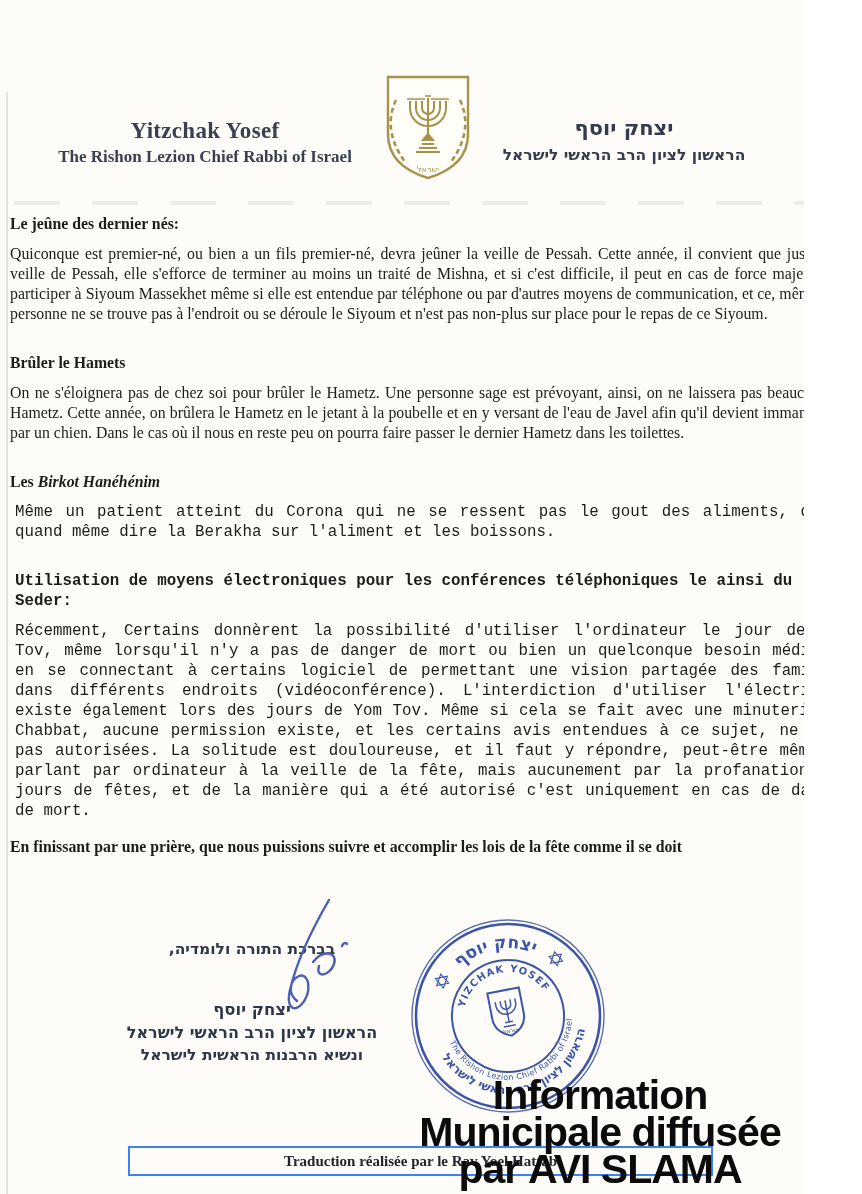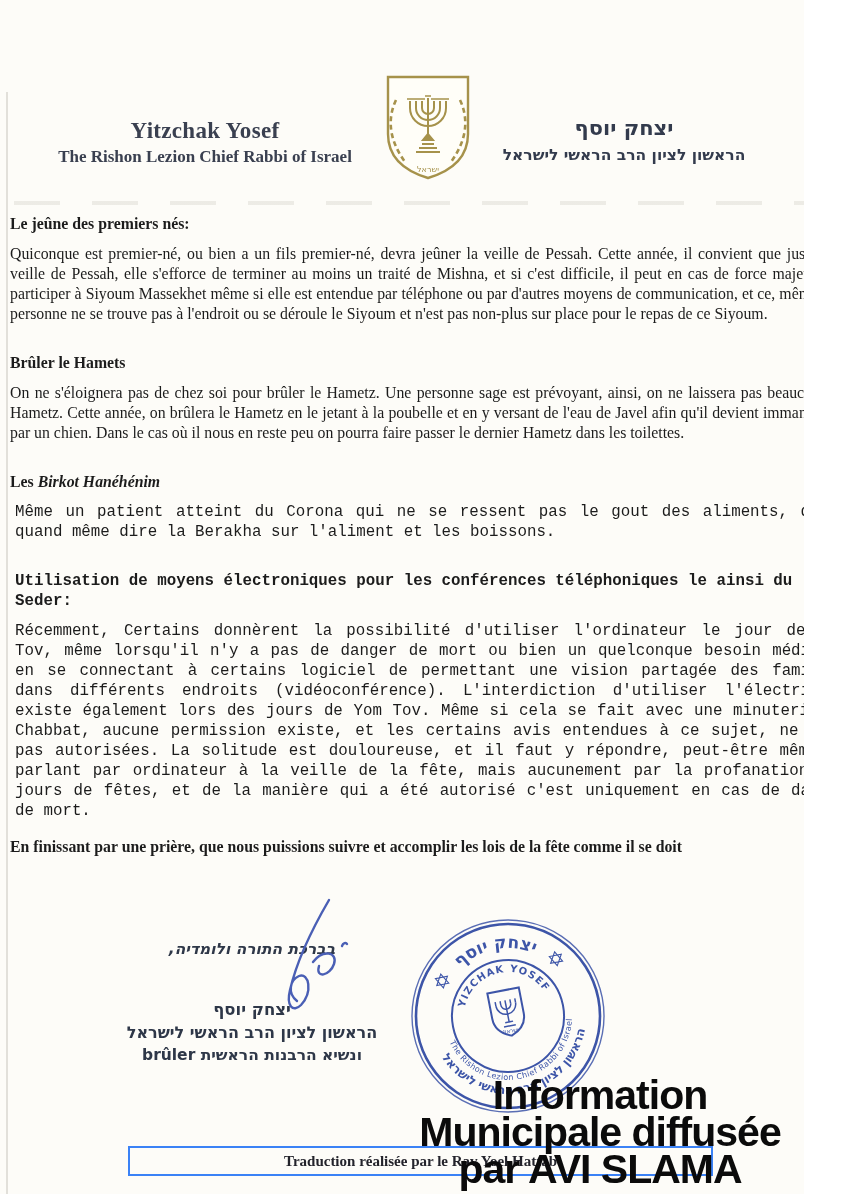--- a/index.html
+++ b/index.html
@@ -26,21 +26,21 @@
   
   .body-text { position:absolute; left:10px; top:214px; width:838px; font-size:15.8px; line-height:20px; }
   .body-text h3 { font-size:15.8px; font-weight:bold; margin:0 0 10px 0; }
   .body-text h3.gap { margin-top:29px; }
   .body-text p { text-align:justify; margin:0 0 15px 0; }
   .body-text .ind { padding-left:5px;font-family:Liberation Mono, monospace; }
   .closing { text-align:center; font-weight:bold; margin-top:16px !important; }
   
   .sig-block { position:absolute; left:102px; top:922px; width:300px; text-align:center;
                font-family:"DejaVu Sans", sans-serif; color:#2e3748; }
-  .sig-blessing { font-size:15.5px; font-weight:bold; margin-top:18px; position:relative; z-index:1;font-style:italic; }
+  .sig-blessing { font-size:15.5px; font-weight:bold; margin-top:18px; position:relative; z-index:1; }
   .sig-name { font-size:16.5px; font-weight:bold; margin-top:42px; }
   .sig-t1 { font-size:16px; font-weight:bold; margin-top:4px; }
   .sig-t2 { font-size:15.5px; font-weight:bold; margin-top:4px; }
   .scribble { position:absolute; left:150px; top:-26px; width:120px; height:122px; z-index:2; pointer-events:none; }
   
   .stamp { position:absolute; left:408px; top:916px; width:200px; height:200px; transform:rotate(-11deg); z-index:1; }
   
   .footer-box {
     position:absolute; left:128px; top:1146px; width:585px; height:30px; z-index:2;
     border:2px solid #3b82f6; text-align:center; line-height:26px;
@@ -85,21 +85,21 @@
       </svg>
     </div>
 
     <div class="lh-he" dir="rtl">
       <div class="lh-name-he">יצחק יוסף</div>
       <div class="lh-title-he">הראשון לציון הרב הראשי לישראל</div>
     </div>
   </header>
 
   <main class="body-text">
-    <h3>Le jeûne des premiers nés:</h3>
+    <h3>Le jeûne des dernier nés:</h3>
     <p>Quiconque est premier-né, ou bien a un fils premier-né, devra jeûner la veille de Pessah.  Cette année, il convient que jusqu'à la veille de Pessah, elle s'efforce de terminer au moins un traité de Mishna, et si c'est difficile, il peut en cas de force majeure,  de participer à Siyoum Massekhet même si elle est entendue par téléphone ou par d'autres moyens de communication, et ce, même si la personne  ne se trouve pas à l'endroit ou se déroule le Siyoum et n'est pas non-plus sur place pour le repas de ce Siyoum.</p>
 
     <h3 class="gap">Brûler le Hamets</h3>
     <p>On ne s'éloignera pas de chez soi pour brûler le Hametz.  Une personne sage est prévoyant, ainsi, on ne laissera pas beaucoup de Hametz.  Cette année, on brûlera le Hametz en le jetant à la poubelle et en y versant de l'eau de Javel afin qu'il devient immangeable par un chien.  Dans le cas où il nous en reste peu on pourra faire passer le dernier Hametz dans les toilettes.</p>
 
     <h3 class="gap"><span>Les </span><em>Birkot Hanéhénim</em></h3>
     <p class="ind">Même un patient atteint du Corona qui ne se ressent pas le gout des aliments, devra quand même dire la Berakha sur l'aliment et les boissons.</p>
 
     <h3 class="gap ind">Utilisation de moyens électroniques pour les conférences téléphoniques le ainsi du Seder:</h3>
     <p class="ind">Récemment, Certains donnèrent la possibilité d'utiliser l'ordinateur le jour de Yom Tov, même lorsqu'il n'y a pas de danger de mort ou bien un quelconque besoin médical, en se connectant à certains logiciel de permettant une vision partagée des familles dans différents endroits (vidéoconférence). L'interdiction d'utiliser l'électricité existe également lors des jours de Yom Tov.  Même si cela se fait avec une minuterie de Chabbat, aucune permission existe, et les certains avis entendues à ce sujet, ne sont pas autorisées.  La solitude est douloureuse, et il faut y répondre, peut-être même en parlant par ordinateur à la veille de la fête, mais aucunement par la profanation des jours de fêtes, et de la manière qui a été autorisé c'est uniquement en cas de danger de mort.</p>
@@ -111,21 +111,21 @@
     <svg class="scribble" viewBox="0 0 110 122">
       <g stroke="#4a5fb5" stroke-width="2.4" fill="none" stroke-linecap="round">
         <path d="M72,4 C58,28 40,64 33,94 C29,110 36,117 44,109 C56,96 52,76 42,80 C33,84 30,97 40,105"></path>
         <path d="M56,66 C66,53 81,56 77,68 C73,80 58,83 62,70"></path>
         <path d="M85,50 c1,-3 4,-4 5,-2"></path>
       </g>
     </svg>
     <div class="sig-blessing">בברכת התורה ולומדיה,</div>
     <div class="sig-name">יצחק יוסף</div>
     <div class="sig-t1">הראשון לציון הרב הראשי לישראל</div>
-    <div class="sig-t2">ונשיא הרבנות הראשית brûler</div>
+    <div class="sig-t2">ונשיא הרבנות הראשית לישראל</div>
   </div>
 
   <div class="stamp">
     <svg viewBox="0 0 200 200" width="200" height="200">
       <defs>
         <path id="arcTop" d="M 32,100 A 68,68 0 0 1 168,100"></path>
         <path id="arcBotOuter" d="M 22,100 A 78,78 0 0 0 178,100"></path>
         <path id="arcBotMid" d="M 36,100 A 64,64 0 0 0 164,100"></path>
         <path id="arcInnerTop" d="M 56,100 A 44,44 0 0 1 144,100"></path>
       </defs>

